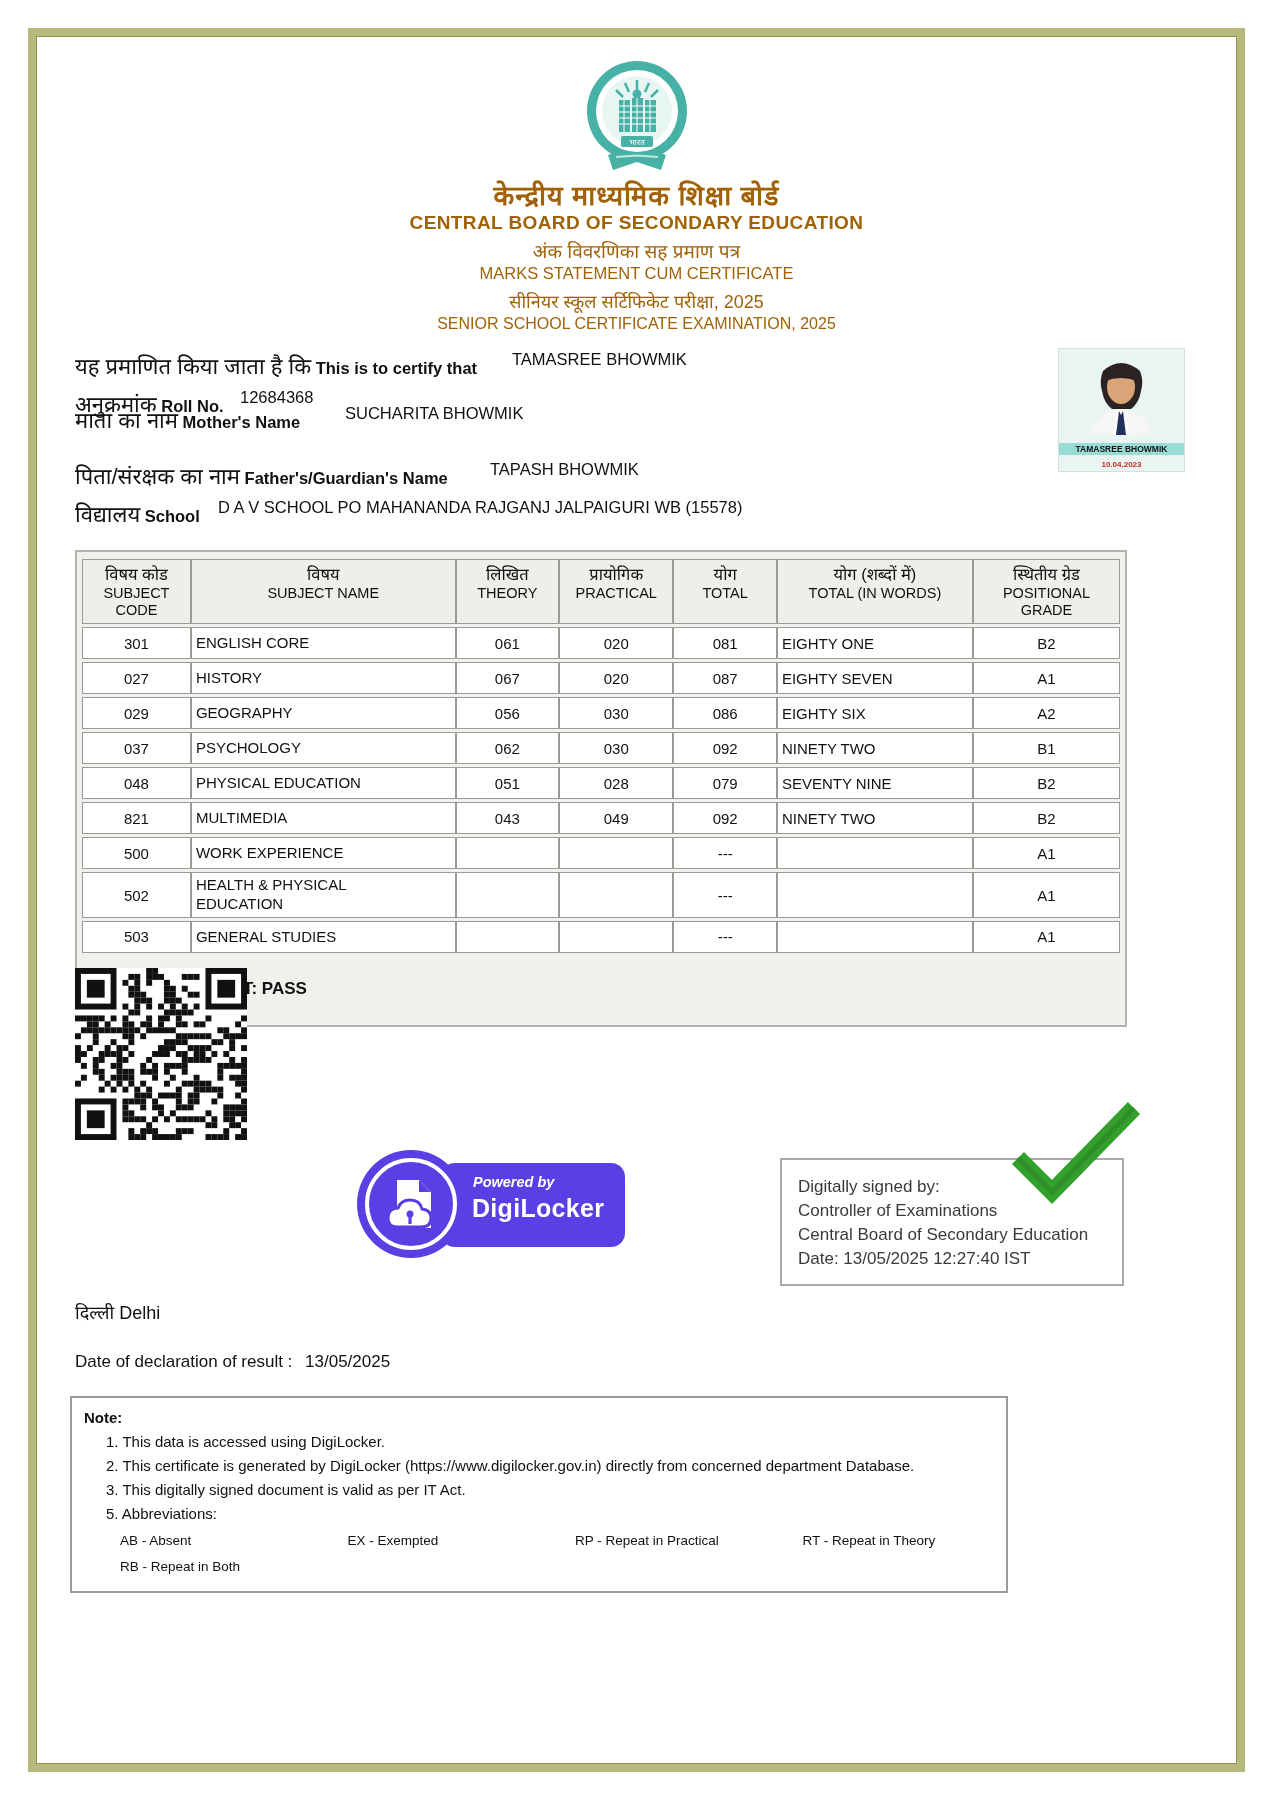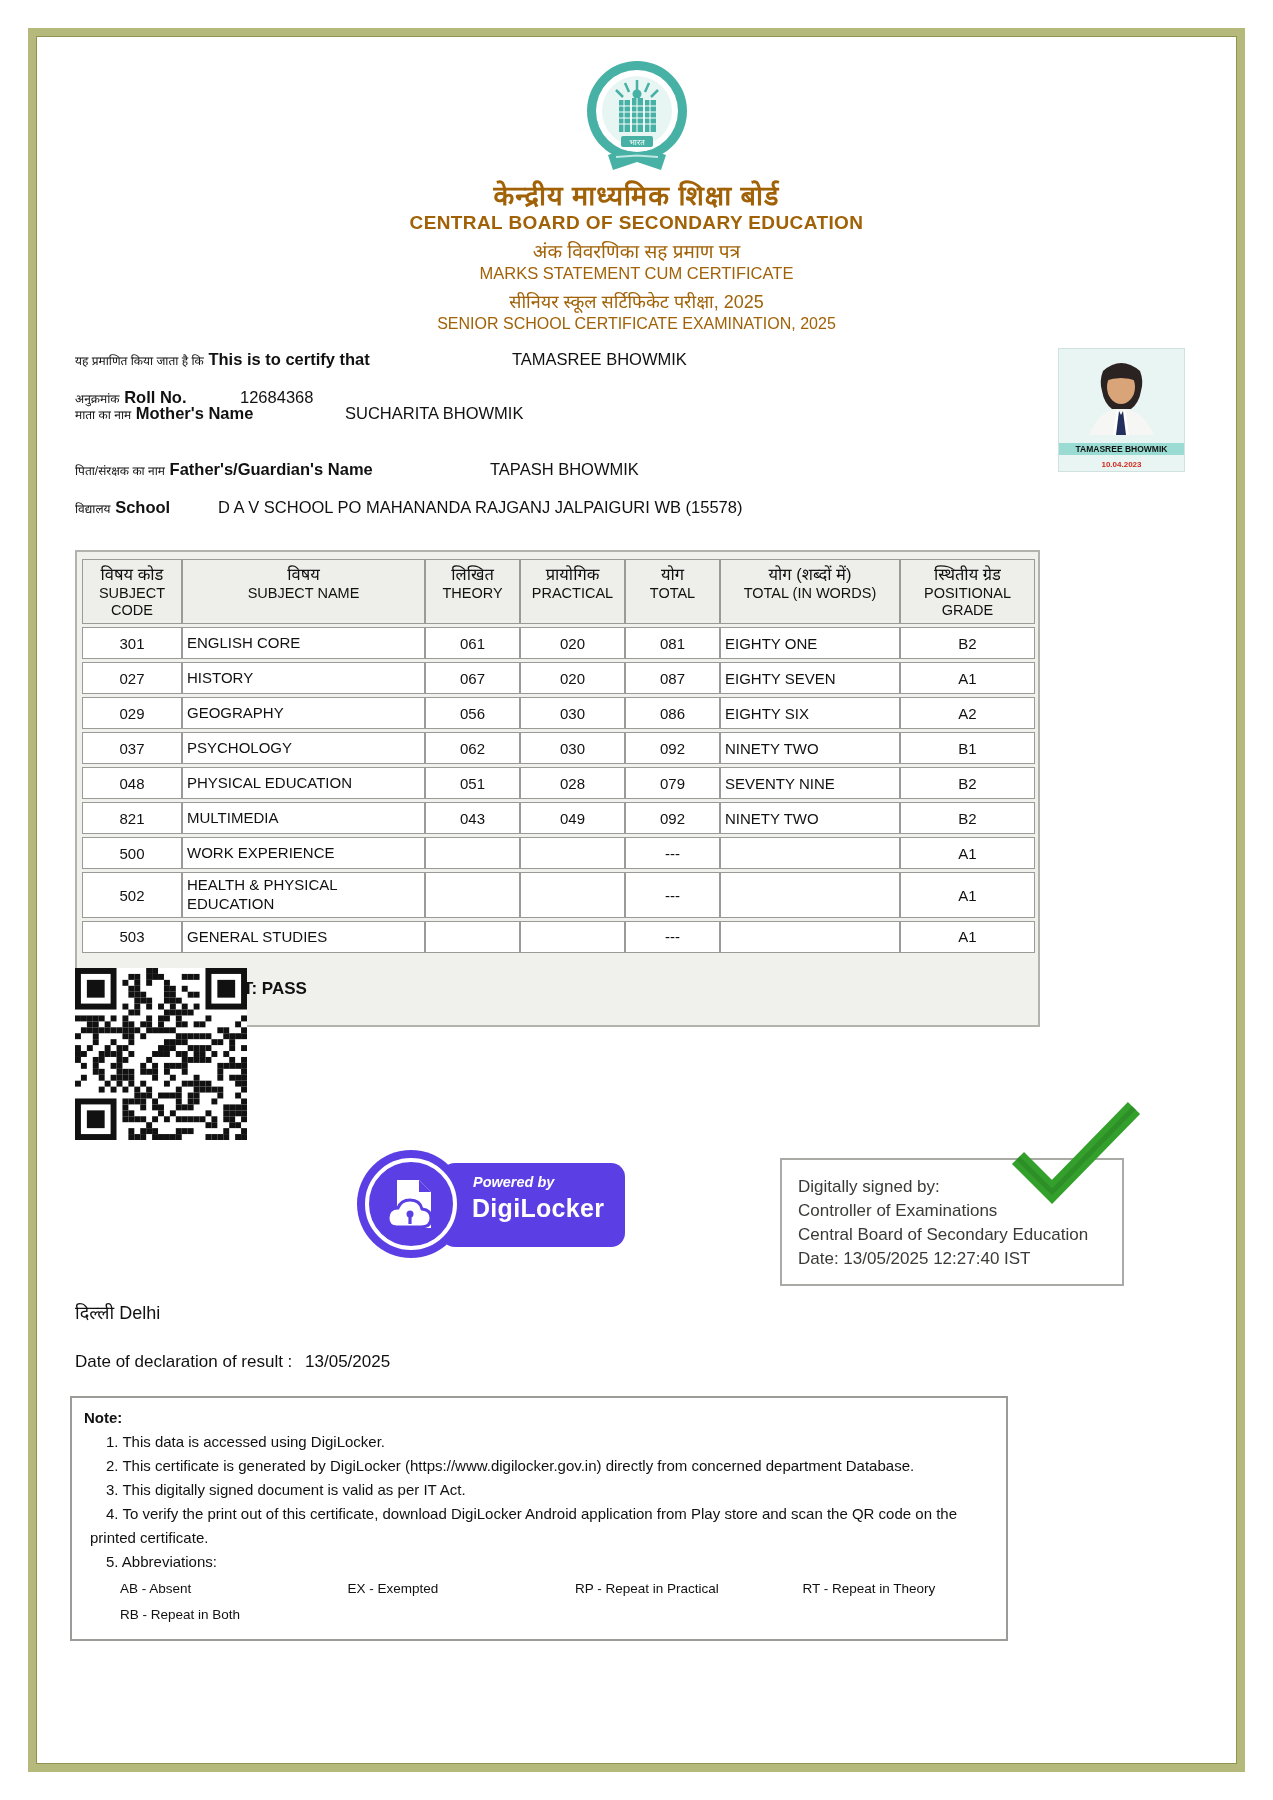--- a/index.html
+++ b/index.html
@@ -16,35 +16,35 @@
   .emblem { position:absolute; left:50%; transform:translateX(-50%); top:58px; }
   .h-line { position:absolute; left:0; width:100%; text-align:center; color:#a16207; }
   .org-hi  { top:176px; font-size:27px; font-weight:bold; letter-spacing:1px;}
   .org-en  { top:212px; font-size:19px; font-weight:bold; letter-spacing:0.4px;}
   .doc-hi  { top:238px; font-size:19px; }
   .doc-en  { top:264px; font-size:16.5px; }
   .exam-hi { top:289px; font-size:18px; }
   .exam-en { top:315px; font-size:16px; }
   
   .info-row { position:absolute; left:75px; height:26px; font-size:16.5px; white-space:nowrap; }
-  .lbl-hi { font-size:12px;text-align:right; }
+  .lbl-hi { font-size:22px;text-align:right; }
   .lbl-en { font-weight:bold;margin-top:44px; }
   .info-val { position:absolute; top:0; }
   
   .photo {
     position:absolute; left:1058px; top:348px; width:125px; height:122px;
     background:#e9f5f3; border:1px solid #cfe2df; overflow:hidden;
   }
   .photo-band { position:absolute; left:0; right:0; bottom:16px; background:#9adcd3;
     font-size:8.5px; font-weight:bold; text-align:center; color:#111; padding:1px 0; }
   .photo-date { position:absolute; left:0; right:0; bottom:2px; text-align:center;
     font-size:8px; color:#d22a1e; font-weight:bold; }
   
   .table-wrap {
-    position:absolute; left:75px; top:550px; width:965px;
+    position:absolute; left:75px; top:550px; width:1052px;
     background:#f0f0ec; border:2px solid #b3b3ad; padding:4px 5px 0 5px; box-sizing:border-box;
   }
   table.marks { border-collapse:separate; border-spacing:0 3px; width:100%; table-layout:fixed; }
   table.marks th, table.marks td { border:1px solid #9a9a96; font-weight:normal; }
   table.marks th { background:#eeeeea; text-align:center; padding:4px 2px; vertical-align:top; }
   table.marks td { background:#ffffff; font-size:15px; padding:3px 4px; height:24px; vertical-align:middle; }
   .th-hi { font-size:16.5px; display:block; line-height:1.25; }
   .th-en { font-size:14.5px; display:block; line-height:1.2; }
   td.code, td.num, td.grade { text-align:center; }
   td.name, td.words { text-align:left; padding-left:7px; }
@@ -660,21 +660,20 @@
     <span>Date of declaration of result :</span>
     <span style="margin-left:8px;">13/05/2025</span>
   </div>
 
   <div class="note-box">
     <div class="note-title">Note:</div>
     <div>
         <div class="note-item">1. This data is accessed using DigiLocker.</div>
         <div class="note-item">2. This certificate is generated by DigiLocker (https://www.digilocker.gov.in) directly from concerned department Database.</div>
         <div class="note-item">3. This digitally signed document is valid as per IT Act.</div>
-        <div class="note-item">4. To verify the print out of this certificate, download DigiLocker Android application from Play store and scan the QR code on the printed certificate.</div>
         <div class="note-item">5. Abbreviations:</div>
       </div>
     <div class="abbrev-row">
         <div class="abbrev-cell">AB - Absent</div>
         <div class="abbrev-cell">EX - Exempted</div>
         <div class="abbrev-cell">RP - Repeat in Practical</div>
         <div class="abbrev-cell">RT - Repeat in Theory</div>
       </div>
     <div class="abbrev-row">
         <div class="abbrev-cell">RB - Repeat in Both</div>

